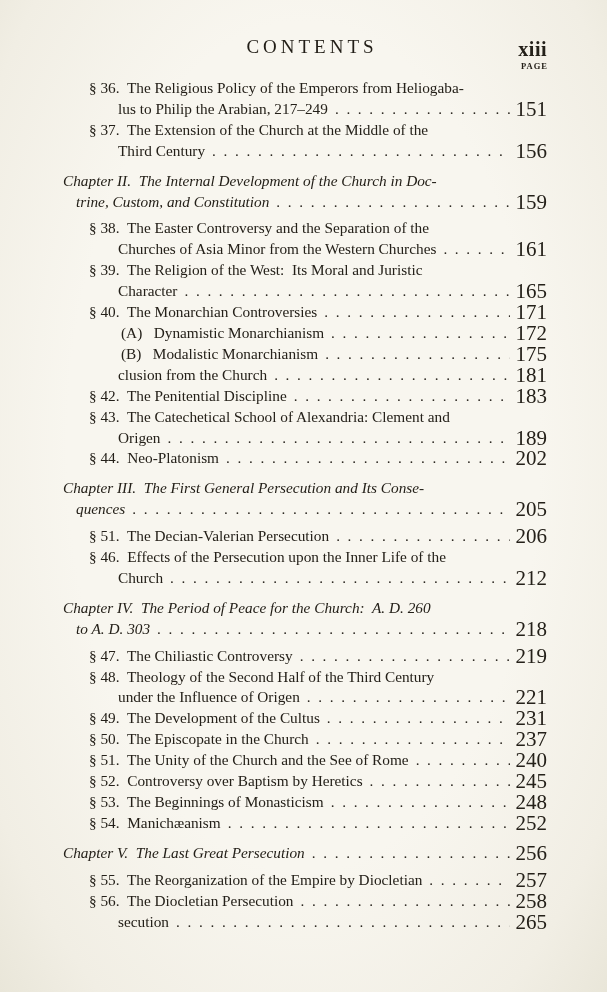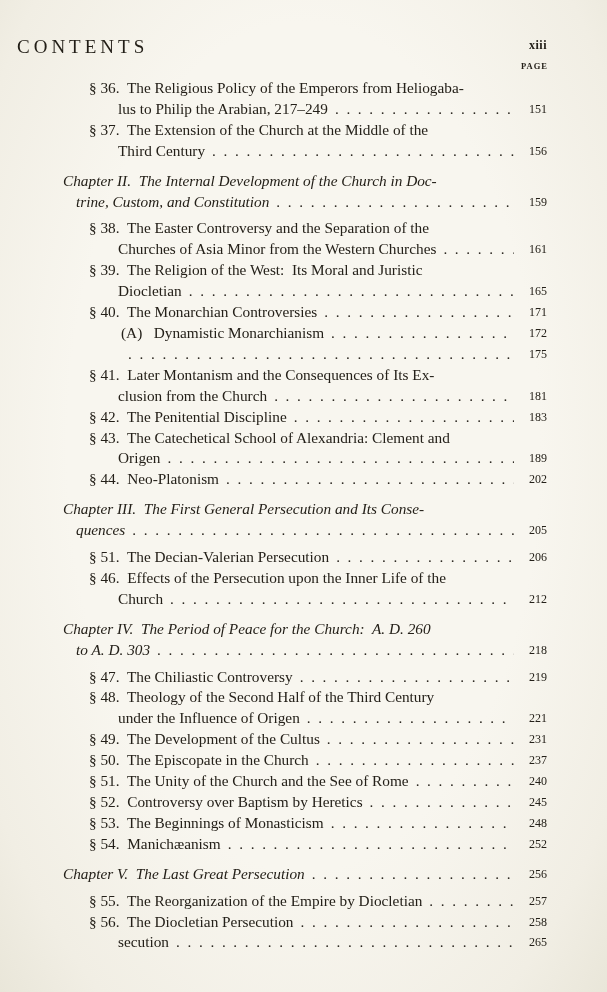--- a/index.html
+++ b/index.html
@@ -18,32 +18,32 @@
     width: 607px;
     height: 992px;
     overflow: hidden;
     background: radial-gradient(ellipse at 50% 45%, #f8f6ef 55%, #f1eee4 85%, #e9e6d9 100%);
   }
   .page-header {
     position: relative;
     height: 74px;
   }
   .title {
-    text-align: left;
+    text-align: center;
     padding-top: 36px;
     font-size: 19px;
     letter-spacing: 4px;
     color: #221e17;
     padding-left: 17px;
   }
   .folio {
     position: absolute;
     top: 38px;
     right: 60px;
-    font-size: 12px;
+    font-size: 20px;
     font-weight: bold;
     letter-spacing: 0.5px;
   }
   .page-label {
     position: absolute;
     top: 61px;
     right: 59px;
     font-size: 8.5px;
     font-weight: bold;
     letter-spacing: 1px;
@@ -73,21 +73,21 @@
     flex: 1;
     overflow: hidden;
     white-space: pre;
     margin: 0 6px 0 7px;
     color: #2a261f;
   }
   .pagenum {
     flex: none;
     min-width: 27px;
     text-align: right;
-    font-size: 12px;
+    font-size: 21px;
     font-family: Liberation Serif, serif;
   }
   .entry.chapter .pagenum,
   .entry.chapter .leader {
     font-style: normal;
   }
 </style>
 </head>
 <body>
 
@@ -136,49 +136,47 @@
           <span class="txt">Churches of Asia Minor from the Western Churches</span>
           <span class="leader">.  .  .  .  .  .  .  .  .  .  .  .  .  .  .  .  .  .  .  .  .  .  .  .  .  .  .  .  .  .  .  .  .  .  .  .  .  .  .  .  .  .  .  .  .</span>
           <span class="pagenum">161</span>
         </div>
       </div>
       <div class="entry section">
         <div class="line ind2">
           <span class="txt">§ 39.  The Religion of the West:  Its Moral and Juristic</span>
         </div>
         <div class="line ind3">
-          <span class="txt">Diocletian</span>
+          <span class="txt">Character</span>
           <span class="leader">.  .  .  .  .  .  .  .  .  .  .  .  .  .  .  .  .  .  .  .  .  .  .  .  .  .  .  .  .  .  .  .  .  .  .  .  .  .  .  .  .  .  .  .  .</span>
           <span class="pagenum">165</span>
         </div>
       </div>
       <div class="entry section">
         <div class="line ind2">
           <span class="txt">§ 40.  The Monarchian Controversies</span>
           <span class="leader">.  .  .  .  .  .  .  .  .  .  .  .  .  .  .  .  .  .  .  .  .  .  .  .  .  .  .  .  .  .  .  .  .  .  .  .  .  .  .  .  .  .  .  .  .</span>
           <span class="pagenum">171</span>
         </div>
       </div>
       <div class="entry section">
         <div class="line ind4">
           <span class="txt">(A)   Dynamistic Monarchianism</span>
           <span class="leader">.  .  .  .  .  .  .  .  .  .  .  .  .  .  .  .  .  .  .  .  .  .  .  .  .  .  .  .  .  .  .  .  .  .  .  .  .  .  .  .  .  .  .  .  .</span>
           <span class="pagenum">172</span>
         </div>
       </div>
       <div class="entry section">
         <div class="line ind4">
+          <span class="txt">(B)   Modalistic Monarchianism</span>
           <span class="leader">.  .  .  .  .  .  .  .  .  .  .  .  .  .  .  .  .  .  .  .  .  .  .  .  .  .  .  .  .  .  .  .  .  .  .  .  .  .  .  .  .  .  .  .  .</span>
           <span class="pagenum">175</span>
         </div>
       </div>
       <div class="entry section">
-        <div class="line ind2">
-          <span class="txt">§ 41.  Later Montanism and the Consequences of Its Ex-</span>
-        </div>
         <div class="line ind3">
           <span class="txt">clusion from the Church</span>
           <span class="leader">.  .  .  .  .  .  .  .  .  .  .  .  .  .  .  .  .  .  .  .  .  .  .  .  .  .  .  .  .  .  .  .  .  .  .  .  .  .  .  .  .  .  .  .  .</span>
           <span class="pagenum">181</span>
         </div>
       </div>
       <div class="entry section">
         <div class="line ind2">
           <span class="txt">§ 42.  The Penitential Discipline</span>
           <span class="leader">.  .  .  .  .  .  .  .  .  .  .  .  .  .  .  .  .  .  .  .  .  .  .  .  .  .  .  .  .  .  .  .  .  .  .  .  .  .  .  .  .  .  .  .  .</span>

